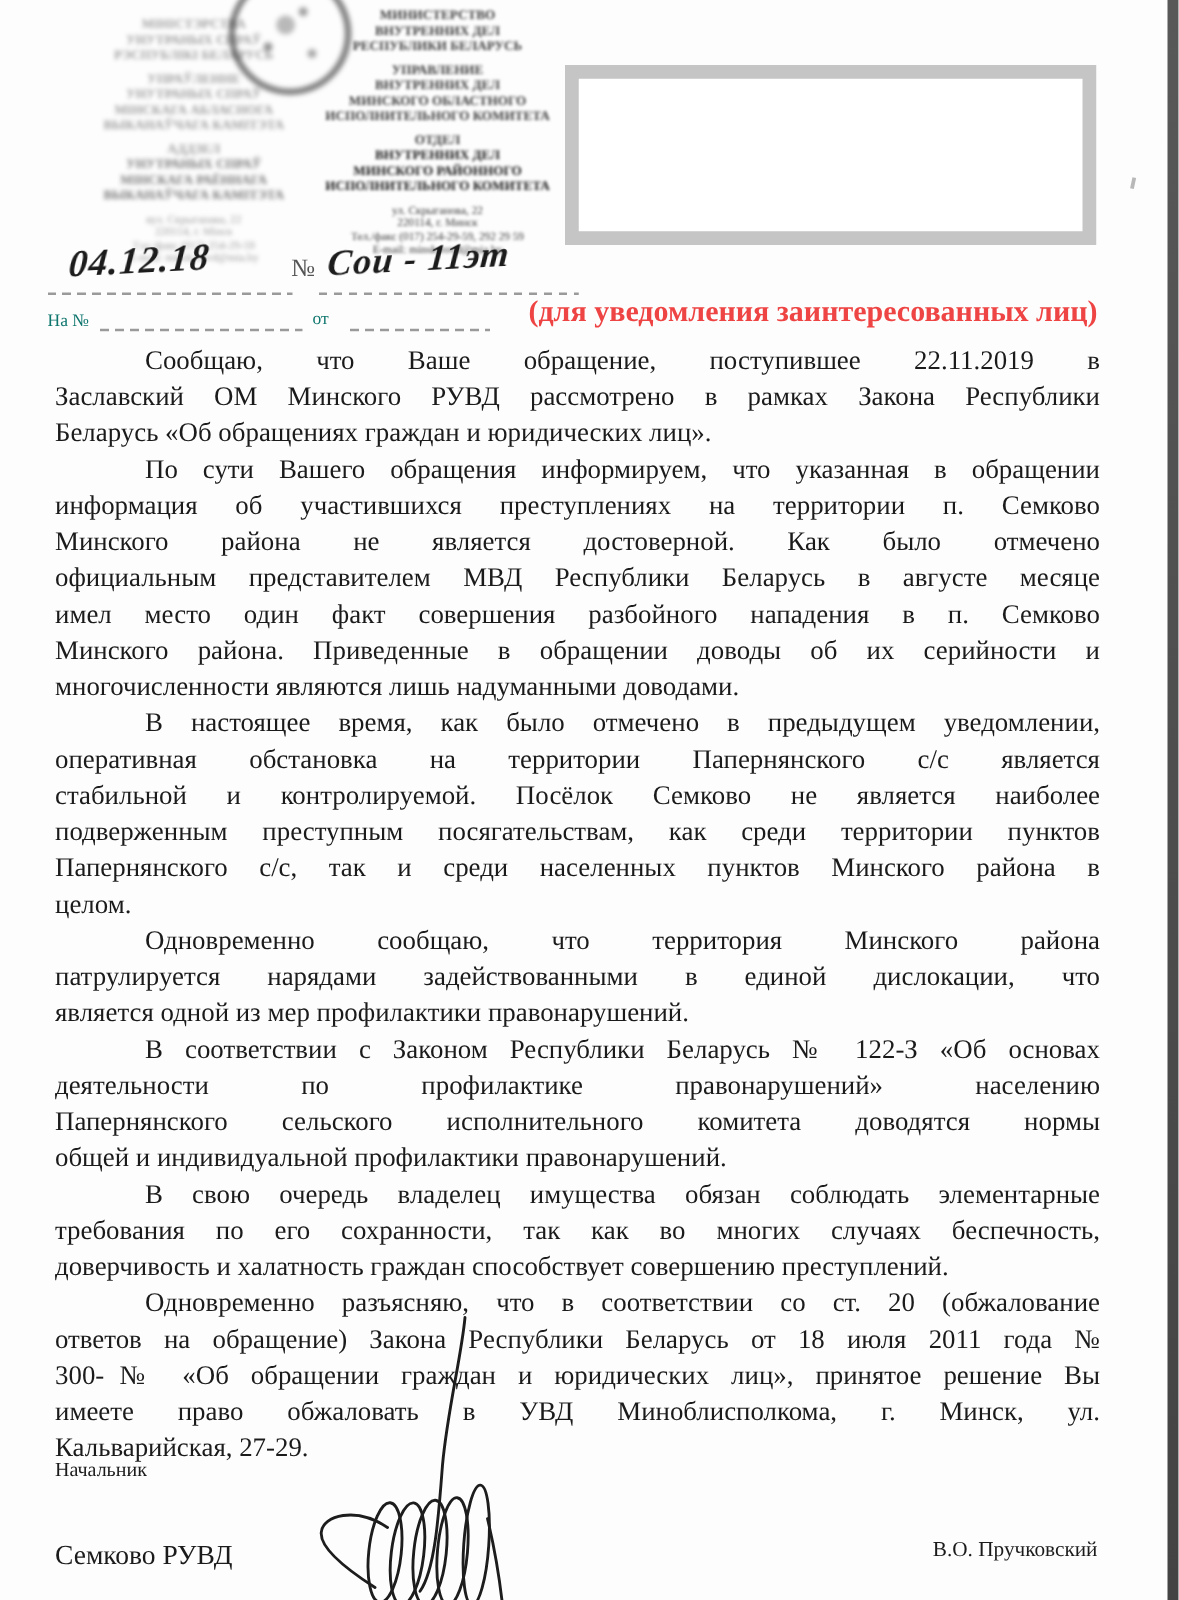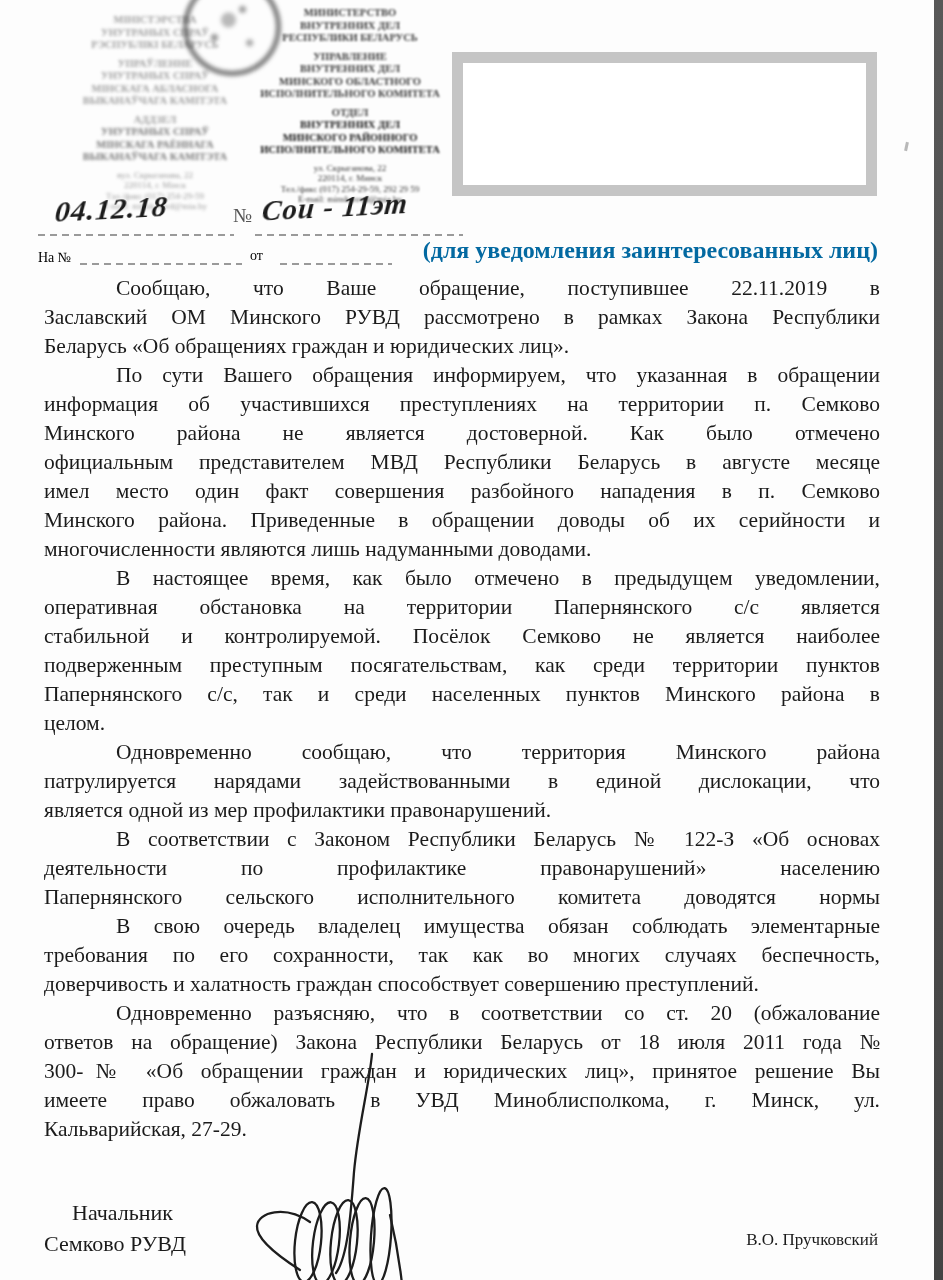--- a/index.html
+++ b/index.html
@@ -43,37 +43,37 @@
     letter-spacing:1px;transform:rotate(-3deg) skewX(-8deg);filter:blur(.2px);}
   .hand-date{left:55px;top:192px;font-size:30px;}
   .hand-num{left:262px;top:191px;font-size:29px;}
   .num-label{position:absolute;left:233px;top:204px;font-size:20px;color:#555;filter:blur(.4px);}
   .dotline{position:absolute;height:2px;opacity:.55;filter:blur(.3px);
     background:repeating-linear-gradient(90deg,#4a4a4a 0 7px,transparent 7px 12px);}
   .ul-date{left:38px;top:234px;width:196px;}
   .ul-num{left:255px;top:234px;width:208px;}
   .ul-onNo{left:80px;top:263px;width:162px;}
   .ul-onFrom{left:280px;top:263px;width:112px;}
-  .faint-label{position:absolute;font-size:14px;color:#000000;filter:blur(.5px);}
+  .faint-label{position:absolute;font-size:14px;color:#0f766e;filter:blur(.5px);}
   .on-no{left:38px;top:250px;}
   .on-from{left:250px;top:248px;}
 
   .notice{position:absolute;right:65px;top:237px;font-weight:700;font-size:24px;
-    color:#0369a1;filter:blur(.2px);}
+    color:#ef4444;filter:blur(.2px);}
 
   
   .body-text{position:absolute;left:44px;top:274px;width:836px;
     font-size:21.5px;line-height:29px;filter:blur(.22px);}
   .para{margin:0;}
   .bline{text-align:justify;text-align-last:justify;}
   .bline.last{text-align-last:left;}
   .bline.first{padding-left:72px;}
 
   
-  .sig-pos1{position:absolute;left:44px;top:1200px;font-size:22px;margin-left:28px;}
+  .sig-pos1{position:absolute;left:44px;top:1168px;font-size:16px;}
   .sig-pos2{position:absolute;left:44px;top:1231px;font-size:22px;}
   .sig-name{position:absolute;right:65px;top:1230px;font-size:17px;}
   .sig-svg{position:absolute;left:230px;top:1040px;width:210px;height:240px;}
 </style>
 </head>
 <body>
 
 <div class="page">
 
   <div class="scan-band"></div>
@@ -157,20 +157,21 @@
       </div>
       <div class="para">
         <div class="bline first">Одновременно сообщаю, что территория Минского района</div>
         <div class="bline">патрулируется нарядами задействованными в единой дислокации, что</div>
         <div class="bline last">является одной из мер профилактики правонарушений.</div>
       </div>
       <div class="para">
         <div class="bline first">В соответствии с Законом Республики Беларусь № 122-З «Об основах</div>
         <div class="bline">деятельности по профилактике правонарушений» населению</div>
         <div class="bline">Папернянского сельского исполнительного комитета доводятся нормы</div>
+        <div class="bline last">общей и индивидуальной профилактики правонарушений.</div>
       </div>
       <div class="para">
         <div class="bline first">В свою очередь владелец имущества обязан соблюдать элементарные</div>
         <div class="bline">требования по его сохранности, так как во многих случаях беспечность,</div>
         <div class="bline last">доверчивость и халатность граждан способствует совершению преступлений.</div>
       </div>
       <div class="para">
         <div class="bline first">Одновременно разъясняю, что в соответствии со ст. 20 (обжалование</div>
         <div class="bline">ответов на обращение) Закона Республики Беларусь от 18 июля 2011 года №</div>
         <div class="bline">300-№ «Об обращении граждан и юридических лиц», принятое решение Вы</div>

